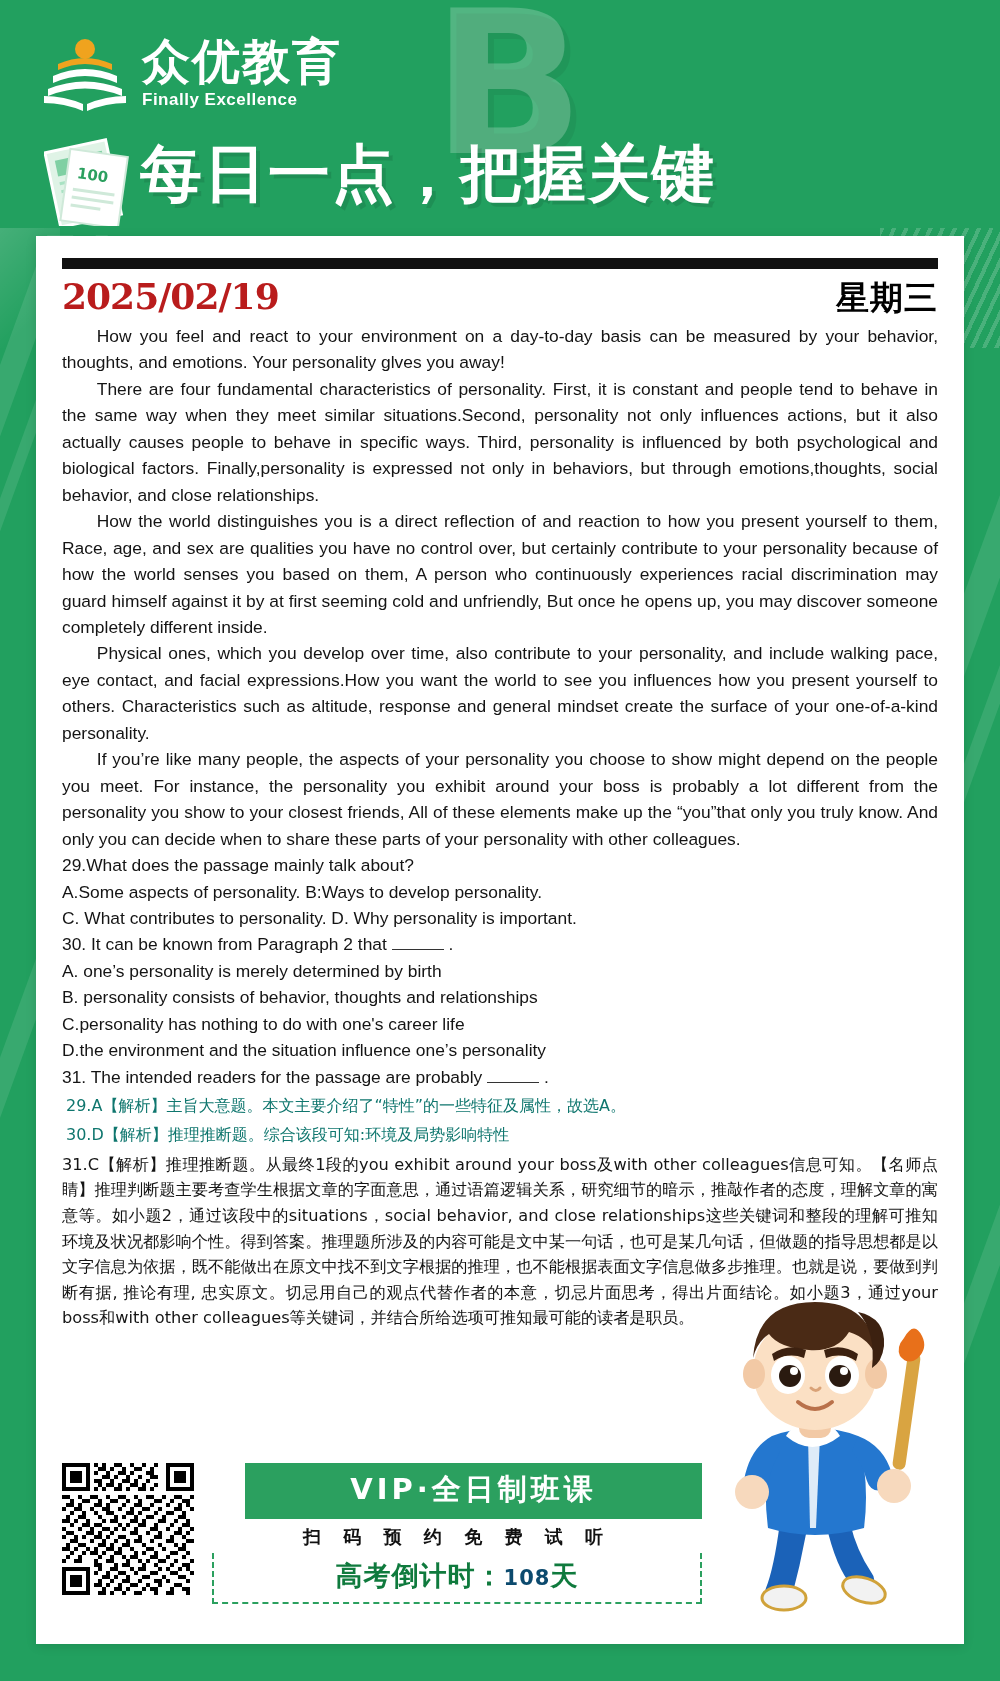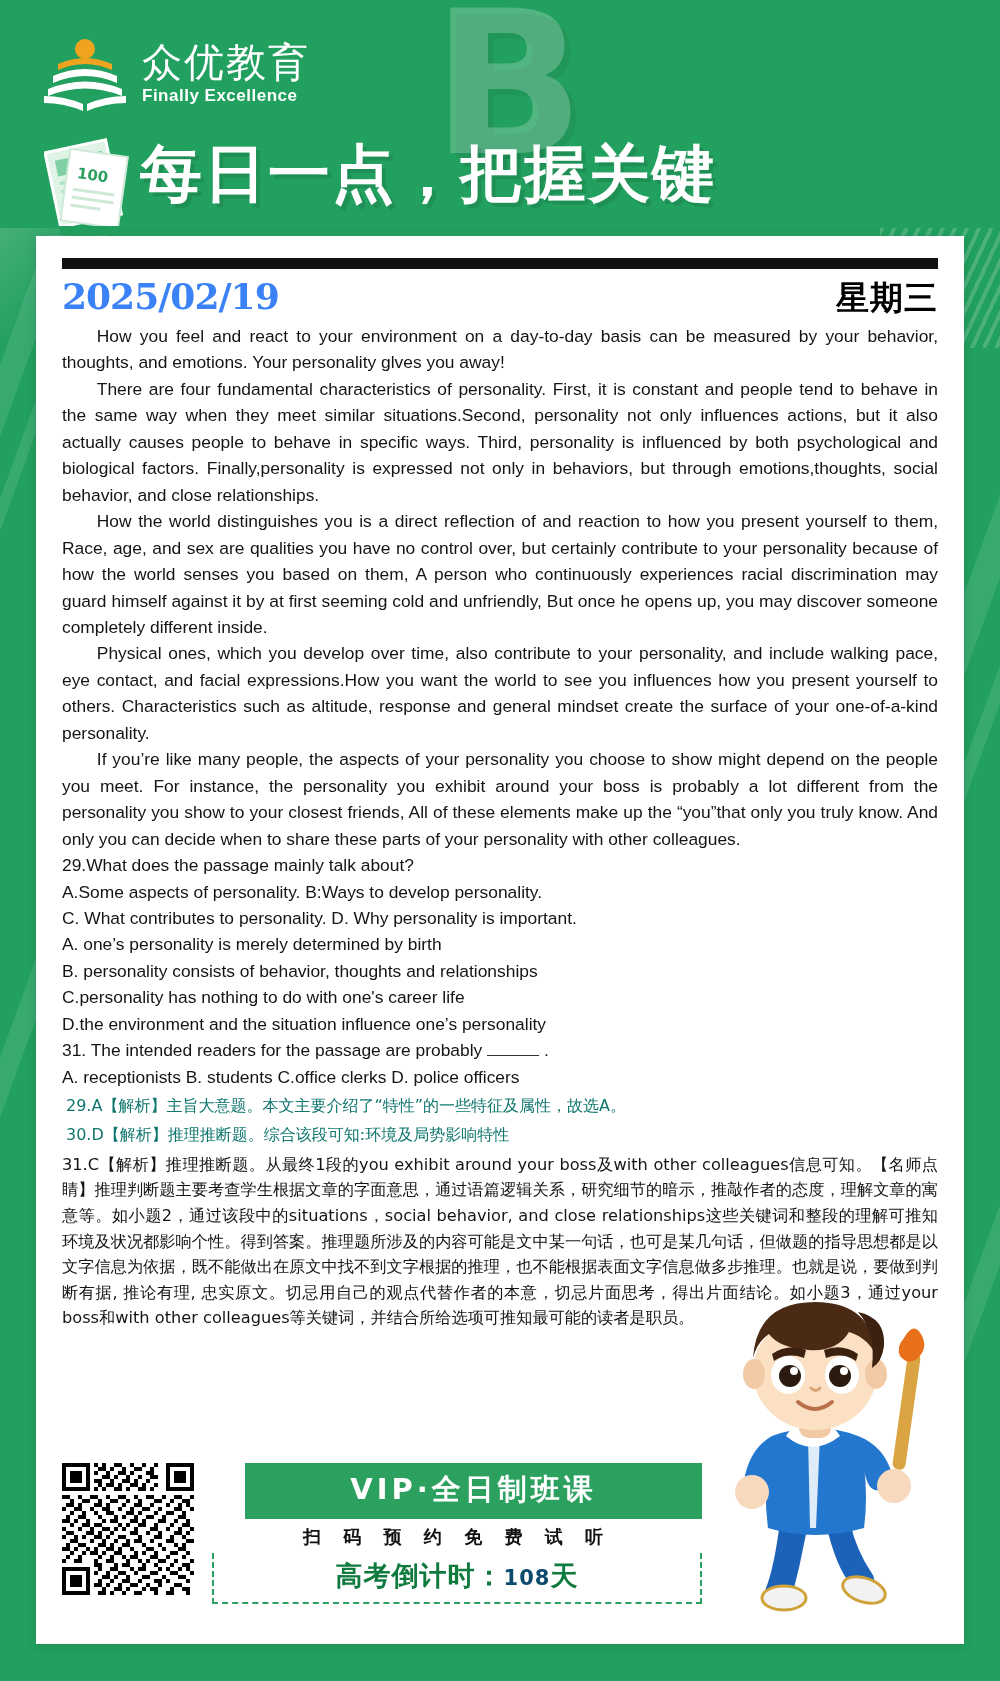--- a/index.html
+++ b/index.html
@@ -51,21 +51,21 @@
     text-shadow: 6px 6px 0 rgba(0,0,0,0.06);
   }
   .brand {
     position: absolute;
     left: 42px; top: 34px;
     display: flex; align-items: center; gap: 14px;
   }
   .brand-mark { width: 86px; height: 78px; position: relative; }
   .brand-txt { display: flex; flex-direction: column; }
   .brand-cn {
-    color: #fff; font-size: 40px; font-weight: normal;
+    color: #fff; font-size: 48px; font-weight: bold;
     letter-spacing: 2px; line-height: 1.1;
   }
   .brand-en {
     color: #fff; font-size: 17px; font-weight: bold;
     letter-spacing: 0.5px; margin-top: 2px;
   }
   .subject {
     position: absolute;
     right: 52px; top: 42px;
     color: #fff;
@@ -98,21 +98,21 @@
 
   .rule-bar {
     height: 11px; background: #111; margin: 2px 0 6px 0;
   }
   .date-row {
     display: flex; align-items: baseline; justify-content: space-between;
     margin-bottom: 2px;
   }
   .date {
     font-family: "DejaVu Serif", serif;
-    font-size: 36px; font-weight: bold; color: #3b82f6; letter-spacing: -1px;
+    font-size: 36px; font-weight: bold; color: #b91c1c; letter-spacing: -1px;
   }
   .weekday {
     font-family: "DejaVu Serif", serif;
     font-size: 33px; font-weight: bold; color: #000; letter-spacing: 1px;
   }
 
   .passage p {
     font-family: "Liberation Sans", sans-serif;
     font-size: 17.4px;
     line-height: 1.52;
@@ -270,26 +270,26 @@
       <p>There are four fundamental characteristics of personality. First, it is constant and people tend to behave in the same way when they meet similar situations.Second, personality not only influences actions, but it also actually causes people to behave in specific ways. Third, personality is influenced by both psychological and biological factors. Finally,personality is expressed not only in behaviors, but through emotions,thoughts, social behavior, and close relationships.</p>
       <p>How the world distinguishes you is a direct reflection of and reaction to how you present yourself to them, Race, age, and sex are qualities you have no control over, but certainly contribute to your personality because of how the world senses you based on them, A person who continuously experiences racial discrimination may guard himself against it by at first seeming cold and unfriendly, But once he opens up, you may discover someone completely different inside.</p>
       <p>Physical ones, which you develop over time, also contribute to your personality, and include walking pace, eye contact, and facial expressions.How you want the world to see you influences how you present yourself to others. Characteristics such as altitude, response and general mindset create the surface of your one-of-a-kind personality.</p>
       <p>If you’re like many people, the aspects of your personality you choose to show might depend on the people you meet. For instance, the personality you exhibit around your boss is probably a lot different from the personality you show to your closest friends, All of these elements make up the “you”that only you truly know. And only you can decide when to share these parts of your personality with other colleagues.</p>
     </div>
 
     <div>
       <div class="q-line">29.What does the passage mainly talk about?</div>
       <div class="q-line">A.Some aspects of personality.      B:Ways to develop personality.</div>
       <div class="q-line">C. What contributes to personality.  D. Why personality is important.</div>
+      <div class="q-line"><span>30. It can be known from Paragraph 2 that </span><span class="blank"></span><span> .</span></div>
       <div class="q-line">A. one’s personality is merely determined by birth</div>
       <div class="q-line">B. personality consists of behavior, thoughts and relationships</div>
       <div class="q-line">C.personality has nothing to do with one's career life</div>
       <div class="q-line">D.the environment and the situation influence one’s personality</div>
       <div class="q-line"><span>31. The intended readers for the passage are probably </span><span class="blank"></span><span> .</span></div>
-      <div class="q-line">A. receptionists     B. students   C.office clerks    D. police officers</div>
     </div>
 
     <div>
       <div class="cn-line">29.A【解析】主旨大意题。本文主要介绍了“特性”的一些特征及属性，故选A。</div>
       <div class="cn-line">30.D【解析】推理推断题。综合该段可知:环境及局势影响特性</div>
       <div class="cn-block">31.C【解析】推理推断题。从最终1段的you exhibit around your boss及with other colleagues信息可知。【名师点睛】推理判断题主要考查学生根据文章的字面意思，通过语篇逻辑关系，研究细节的暗示，推敲作者的态度，理解文章的寓意等。如小题2，通过该段中的situations，social behavior, and close relationships这些关键词和整段的理解可推知环境及状况都影响个性。得到答案。推理题所涉及的内容可能是文中某一句话，也可是某几句话，但做题的指导思想都是以文字信息为依据，既不能做出在原文中找不到文字根据的推理，也不能根据表面文字信息做多步推理。也就是说，要做到判断有据, 推论有理, 忠实原文。切忌用自己的观点代替作者的本意，切忌片面思考，得出片面结论。如小题3，通过your boss和with other colleagues等关键词，并结合所给选项可推知最可能的读者是职员。</div>
     </div>
 
     <div class="promo">
       <div class="qr">

